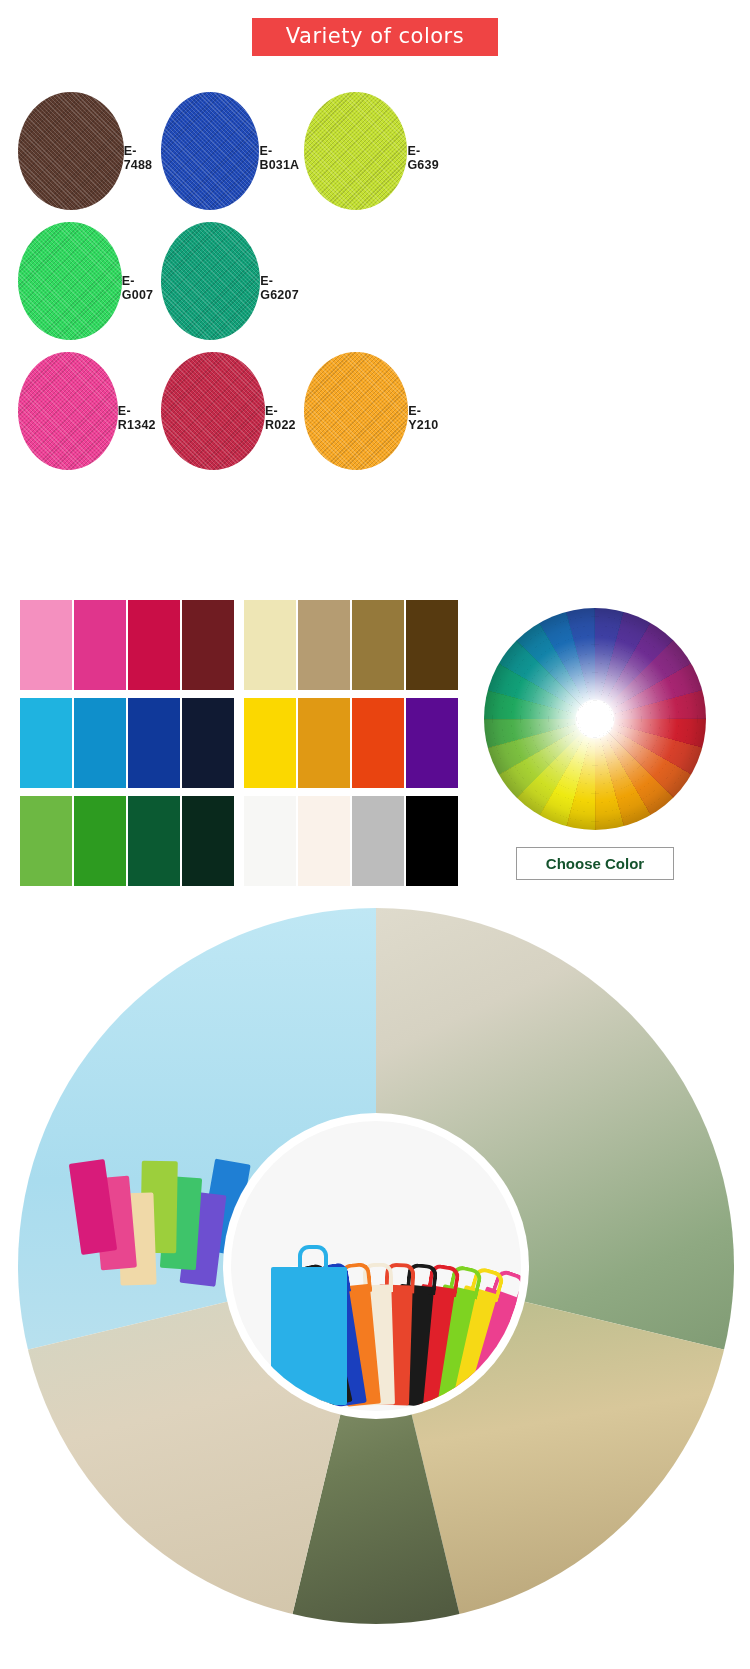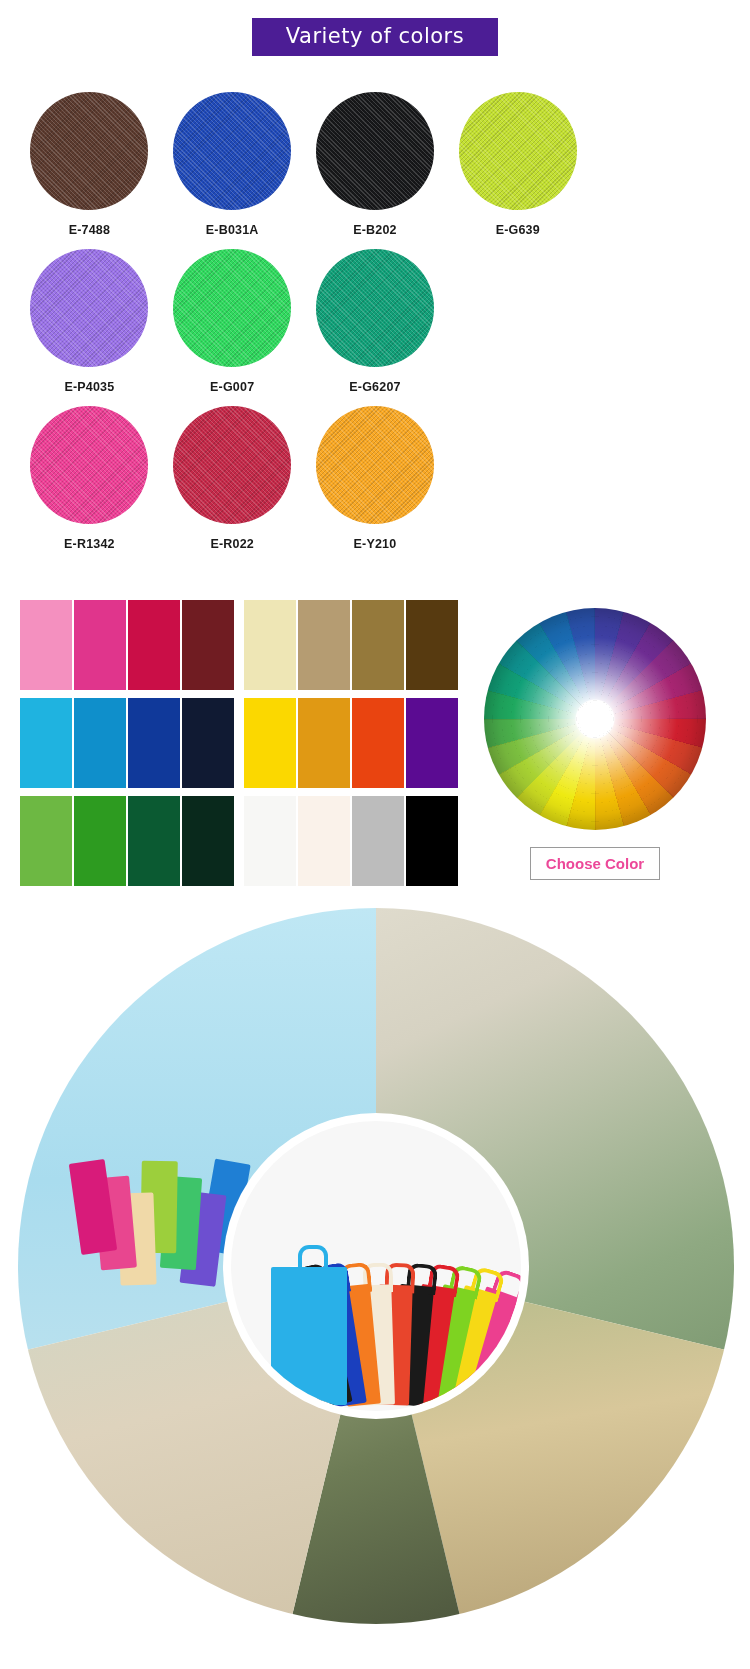--- a/index.html
+++ b/index.html
@@ -21,21 +21,21 @@
     font-weight: 400;
     letter-spacing: .5px;
     padding: 6px 34px 8px 34px;
     line-height: 1.15;
     font-family: "DejaVu Sans", sans-serif;
   }
 
   
   .swatch-grid { position: absolute; left: 18px; top: 92px; width: 714px; }
   .swatch-row { display: flex; width: 714px; margin-bottom: 12px; }
-  .swatch-cell { width: 142.8px; display: flex; flex-direction: column; align-items: center; }
+  .swatch-cell { width: 142.8px; display: flex; flex-direction: row; align-items: center; }
   .swatch-disc {
     width: 118px; height: 118px; border-radius: 50%;
     position: relative; overflow: hidden;
   }
   .swatch-disc .tex {
     position: absolute; inset: 0;
     background-image:
       repeating-linear-gradient(45deg, rgba(255,255,255,.17) 0 1px, rgba(0,0,0,0) 1px 3px),
       repeating-linear-gradient(-45deg, rgba(0,0,0,.15) 0 1px, rgba(0,0,0,0) 1px 3px);
   }
@@ -104,25 +104,25 @@
       rgba(0,0,0,0) 0deg 14.6deg, rgba(0,0,0,.07) 14.6deg 15deg);
     pointer-events: none;
   }
   .wheel .core {
     position: absolute; left: 50%; top: 50%;
     width: 34px; height: 34px; margin: -17px 0 0 -17px;
     border-radius: 50%; background: #ffffff;
   }
   .choose-btn {
     display: block; margin: 17px auto 0;
-    width: 130px; height: 33px; line-height: 31px;
+    width: 158px; height: 33px; line-height: 31px;
     text-align: center;
     border: 1px solid #9a9a9a;
     background: #ffffff;
-    color: #ec4899;
+    color: #14532d;
     font-size: 15px;
     font-weight: bold;
     cursor: pointer;
     font-family: "Liberation Sans", sans-serif;
   }
 
   
   .collage { position: absolute; left: 18px; top: 908px; width: 716px; height: 752px; }
   .collage-circle {
     position: absolute; left: 0; top: 0; width: 716px; height: 716px;
@@ -177,59 +177,47 @@
   .tote-text .l2 { font-size: 15px; font-weight: bold; letter-spacing: .3px; font-family: "Liberation Sans", sans-serif; }
   .tote-text .l3 { font-size: 21px; font-weight: bold; letter-spacing: .3px; font-family: "Liberation Sans", sans-serif; }
   .tote-text .l4 { font-size: 14px; font-style: italic; font-weight: bold; }
 </style>
 </head>
 <body>
 
 <div class="page">
 
   <div class="banner-wrap">
-    <span class="banner" style="background: #4c1d95; color: rgb(255, 255, 255);">Variety of colors</span>
+    <span class="banner" style="background: #ef4444; color: rgb(255, 255, 255);">Variety of colors</span>
   </div>
 
   <div class="swatch-grid">
 
     <div class="swatch-row">
       <div class="swatch-cell">
         <div class="swatch-disc" style="background: rgb(91, 58, 46);">
             <div class="tex"></div>
           </div>
         <div class="swatch-label">E-7488</div>
       </div>
       <div class="swatch-cell">
         <div class="swatch-disc" style="background: rgb(31, 73, 184);">
             <div class="tex"></div>
           </div>
         <div class="swatch-label">E-B031A</div>
       </div>
       <div class="swatch-cell">
-        <div class="swatch-disc" style="background: rgb(23, 24, 26);">
-            <div class="tex"></div>
-          </div>
-        <div class="swatch-label">E-B202</div>
-      </div>
-      <div class="swatch-cell">
         <div class="swatch-disc" style="background: rgb(195, 224, 48);">
             <div class="tex"></div>
           </div>
         <div class="swatch-label">E-G639</div>
       </div>
     </div>
 
     <div class="swatch-row">
-      <div class="swatch-cell">
-        <div class="swatch-disc" style="background: rgb(154, 114, 232);">
-            <div class="tex"></div>
-          </div>
-        <div class="swatch-label">E-P4035</div>
-      </div>
       <div class="swatch-cell">
         <div class="swatch-disc" style="background: rgb(47, 218, 94);">
             <div class="tex"></div>
           </div>
         <div class="swatch-label">E-G007</div>
       </div>
       <div class="swatch-cell">
         <div class="swatch-disc" style="background: rgb(16, 160, 120);">
             <div class="tex"></div>
           </div>

